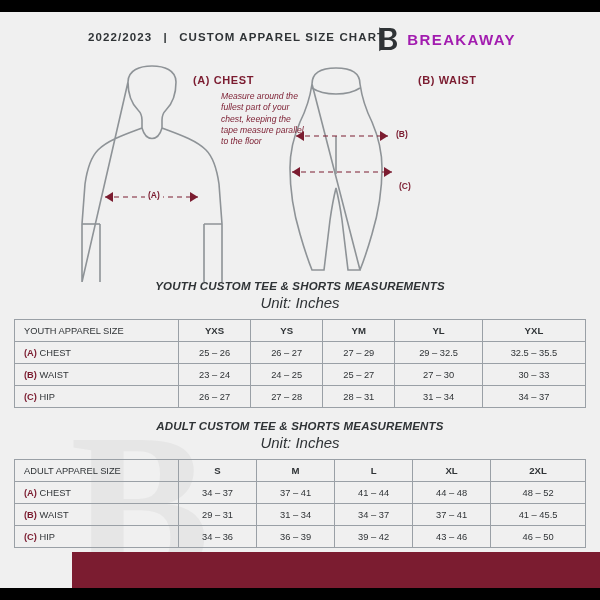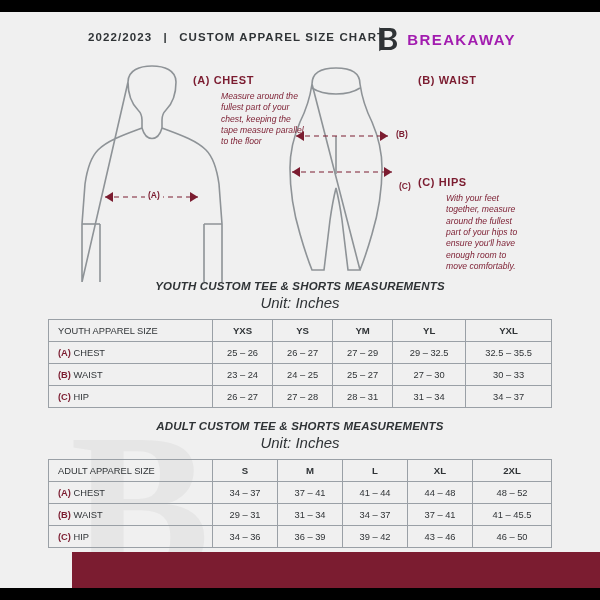--- a/index.html
+++ b/index.html
@@ -141,21 +141,21 @@
     text-align: center;
     font-size: 15px;
     font-style: italic;
     color: #2f3336;
     margin-top: 2px;
     margin-bottom: 6px;
   }
   table {
     border-collapse: collapse;
     margin: 8px auto;
-    width: 504px;
+    width: 572px;
     background: transparent;
   }
   th, td {
     border: 1px solid #9aa0a6;
     height: 21px;
     font-size: 9.3px;
     color: #2f3336;
     text-align: center;
     padding: 0 2px;
   }
@@ -243,24 +243,20 @@
 
       <div class="chest-block">
         <div class="lbl-head">(A) CHEST</div>
         <div class="lbl-body" style="margin-top:5px;">Measure around the fullest part of your chest, keeping the tape measure parallel to the floor</div>
       </div>
 
       <div class="waist-block">
         <div class="lbl-head">(B) WAIST</div>
       </div>
 
-      <div class="hips-block">
-        <div class="lbl-head">(C) HIPS</div>
-        <div class="lbl-body" style="margin-top:5px;">With your feet together, measure around the fullest part of your hips to ensure you'll have enough room to move comfortably.</div>
-      </div>
 
       <span class="tag" style="left:145px; top:126px;">(A)</span>
       <span class="tag" style="left:393px; top:65px;">(B)</span>
       <span class="tag" style="left:396px; top:117px;">(C)</span>
     </div>
 
     <div class="tbl-wrap" style="top:268px;">
       <div class="tbl-title">YOUTH CUSTOM TEE &amp; SHORTS MEASUREMENTS</div>
       <div class="tbl-unit">Unit: Inches</div>
       <table>

